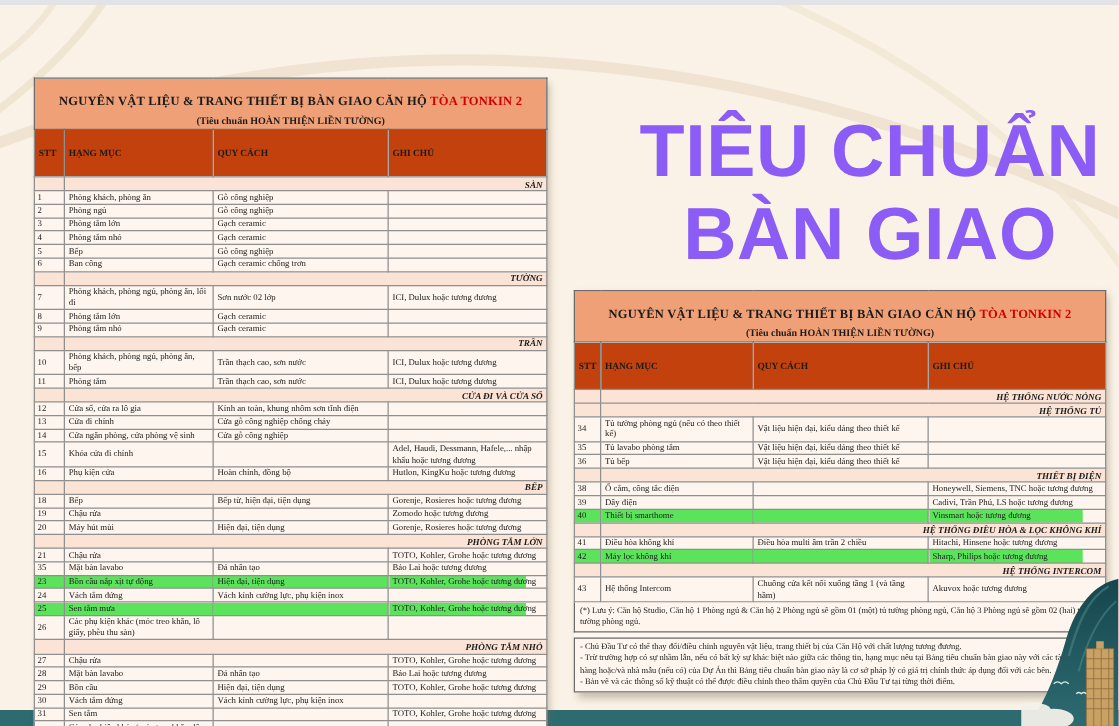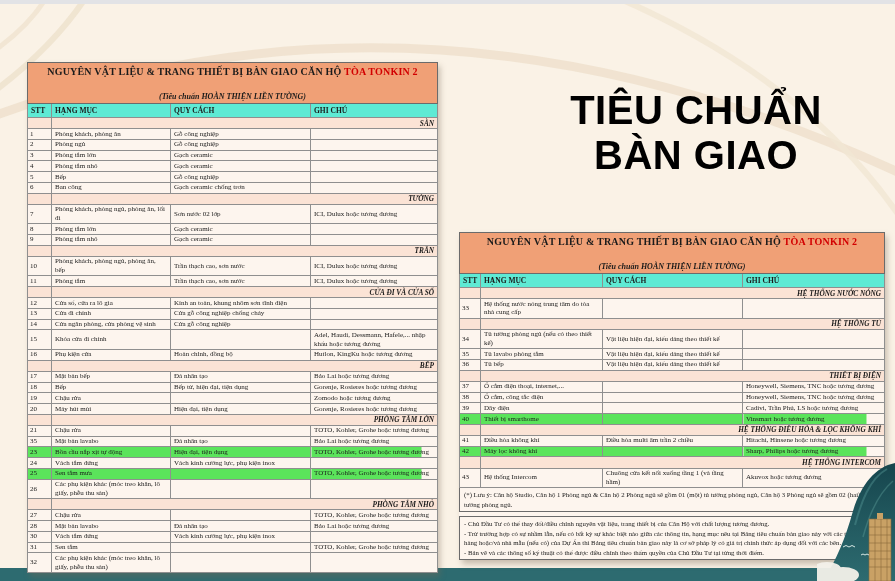--- a/index.html
+++ b/index.html
@@ -9,39 +9,39 @@
   .arcs{position:absolute;top:0;left:0;z-index:0;}
   .teal-bar{position:absolute;left:0;bottom:0;width:895px;height:13px;background:#2d6b70;z-index:1;}
 
   
   .tbl-wrap{position:absolute;z-index:2;box-shadow:3px 4px 6px rgba(120,105,85,.4);background:#fdf5ee;}
   .tbl-left{left:27px;top:62px;width:410px;}
   .tbl-right{left:459px;top:232px;width:425px;}
   table{border-collapse:collapse;width:100%;table-layout:fixed;}
   th,td{border:1px solid #8f8f8f;color:#1b1b1b;overflow:hidden;}
   tr.band th{background:#f0a076;border:1px solid #6b6b6b;padding:3px 2px 2px;text-align:center;}
-  .band-l1{font-size:10px;font-weight:bold;letter-spacing:.2px;}
+  .band-l1{font-size:10px;font-weight:bold;letter-spacing:.2px;margin-top:10px;}
   .band-l1 .brand{color:#d20000;}
-  .band-l2{font-size:8px;font-weight:bold;font-style:italic;margin-top:15px;}
-  tr.cols th{background:#5eead4;font-size:7.5px;font-weight:bold;text-align:left;padding:2px 3px;}
+  .band-l2{font-size:8px;font-weight:bold;margin-top:5px;}
+  tr.cols th{background:#c2410c;font-size:7.5px;font-weight:bold;text-align:left;padding:14px 3px;}
   tbody td{font-size:7px;line-height:1.25;padding:.5px 3px;background:#fdf5ee;vertical-align:middle;}
   tbody tr.sec td{background:#fbe3d5;font-weight:bold;font-style:italic;font-size:7.3px;text-align:right;}
   tbody td.stt{padding-left:2px;}
   tbody tr.hl td{background:#5be45b;}
   tbody tr.hl td.note{background:linear-gradient(90deg,#5be45b 0 87%,#fdf5ee 87%);}
   
   .notes{margin-top:0;}
   .notebox{border:1px solid #6b6b6b;border-top:none;background:#fdf5ee;padding:2px 4px;
            font-size:6.8px;line-height:1.4;color:#1b1b1b;}
   .notebox + .notebox{margin-top:4px;border-top:1px solid #6b6b6b;}
 
   
   .big-title{position:absolute;left:500px;top:88px;width:392px;z-index:2;text-align:center;
              font-family:"Liberation Sans","DejaVu Sans",sans-serif;font-weight:bold;
-             font-size:40px;line-height:1.12;color:#000000;letter-spacing:.5px;}
+             font-size:59px;line-height:1.12;color:#8b5cf6;letter-spacing:.5px;}
 
   .corner-art{position:absolute;right:0;bottom:0;z-index:3;}
 </style>
 </head>
 <body>
 
 <div class="canvas">
 
   <svg class="arcs" width="895" height="300" viewBox="0 0 895 300">
     <path d="M -30 125 Q 430 -55 925 185" fill="none" stroke="#eee1cc" stroke-width="9" opacity="0.85"></path>
@@ -193,26 +193,20 @@
             <td class="stt">16</td>
             <td class="item">Phụ kiện cửa</td>
             <td class="spec">Hoàn chỉnh, đồng bộ</td>
             <td class="note">Hutlon, KingKu hoặc tương đương</td>
           </tr>
           <tr class="sec">
             <td class="stt"></td>
             <td class="seclabel" colspan="3">BẾP</td>
           </tr>
           <tr>
-            <td class="stt">17</td>
-            <td class="item">Mặt bàn bếp</td>
-            <td class="spec">Đá nhân tạo</td>
-            <td class="note">Bảo Lai hoặc tương đương</td>
-          </tr>
-          <tr>
             <td class="stt">18</td>
             <td class="item">Bếp</td>
             <td class="spec">Bếp từ, hiện đại, tiện dụng</td>
             <td class="note">Gorenje, Rosieres hoặc tương đương</td>
           </tr>
           <tr>
             <td class="stt">19</td>
             <td class="item">Chậu rửa</td>
             <td class="spec"></td>
             <td class="note">Zomodo hoặc tương đương</td>
@@ -271,20 +265,26 @@
             <td class="stt">27</td>
             <td class="item">Chậu rửa</td>
             <td class="spec"></td>
             <td class="note">TOTO, Kohler, Grohe hoặc tương đương</td>
           </tr>
           <tr>
             <td class="stt">28</td>
             <td class="item">Mặt bàn lavabo</td>
             <td class="spec">Đá nhân tạo</td>
             <td class="note">Bảo Lai hoặc tương đương</td>
+          </tr>
+          <tr>
+            <td class="stt">29</td>
+            <td class="item">Bồn cầu</td>
+            <td class="spec">Hiện đại, tiện dụng</td>
+            <td class="note">TOTO, Kohler, Grohe hoặc tương đương</td>
           </tr>
           <tr>
             <td class="stt">30</td>
             <td class="item">Vách tắm đứng</td>
             <td class="spec">Vách kính cường lực, phụ kiện inox</td>
             <td class="note"></td>
           </tr>
           <tr>
             <td class="stt">31</td>
             <td class="item">Sen tắm</td>
@@ -324,26 +324,20 @@
           <th>HẠNG MỤC</th>
           <th>QUY CÁCH</th>
           <th>GHI CHÚ</th>
         </tr>
       </thead>
       <tbody>
           <tr class="sec">
             <td class="stt"></td>
             <td class="seclabel" colspan="3">HỆ THỐNG NƯỚC NÓNG</td>
           </tr>
-          <tr>
-            <td class="stt">33</td>
-            <td class="item">Hệ thống nước nóng trung tâm do tòa nhà cung cấp</td>
-            <td class="spec"></td>
-            <td class="note"></td>
-          </tr>
           <tr class="sec">
             <td class="stt"></td>
             <td class="seclabel" colspan="3">HỆ THỐNG TỦ</td>
           </tr>
           <tr>
             <td class="stt">34</td>
             <td class="item">Tủ tường phòng ngủ (nếu có theo thiết kế)</td>
             <td class="spec">Vật liệu hiện đại, kiểu dáng theo thiết kế</td>
             <td class="note"></td>
           </tr>
@@ -355,26 +349,20 @@
           </tr>
           <tr>
             <td class="stt">36</td>
             <td class="item">Tủ bếp</td>
             <td class="spec">Vật liệu hiện đại, kiểu dáng theo thiết kế</td>
             <td class="note"></td>
           </tr>
           <tr class="sec">
             <td class="stt"></td>
             <td class="seclabel" colspan="3">THIẾT BỊ ĐIỆN</td>
-          </tr>
-          <tr>
-            <td class="stt">37</td>
-            <td class="item">Ổ cắm điện thoại, internet,...</td>
-            <td class="spec"></td>
-            <td class="note">Honeywell, Siemens, TNC hoặc tương đương</td>
           </tr>
           <tr>
             <td class="stt">38</td>
             <td class="item">Ổ cắm, công tắc điện</td>
             <td class="spec"></td>
             <td class="note">Honeywell, Siemens, TNC hoặc tương đương</td>
           </tr>
           <tr>
             <td class="stt">39</td>
             <td class="item">Dây điện</td>

